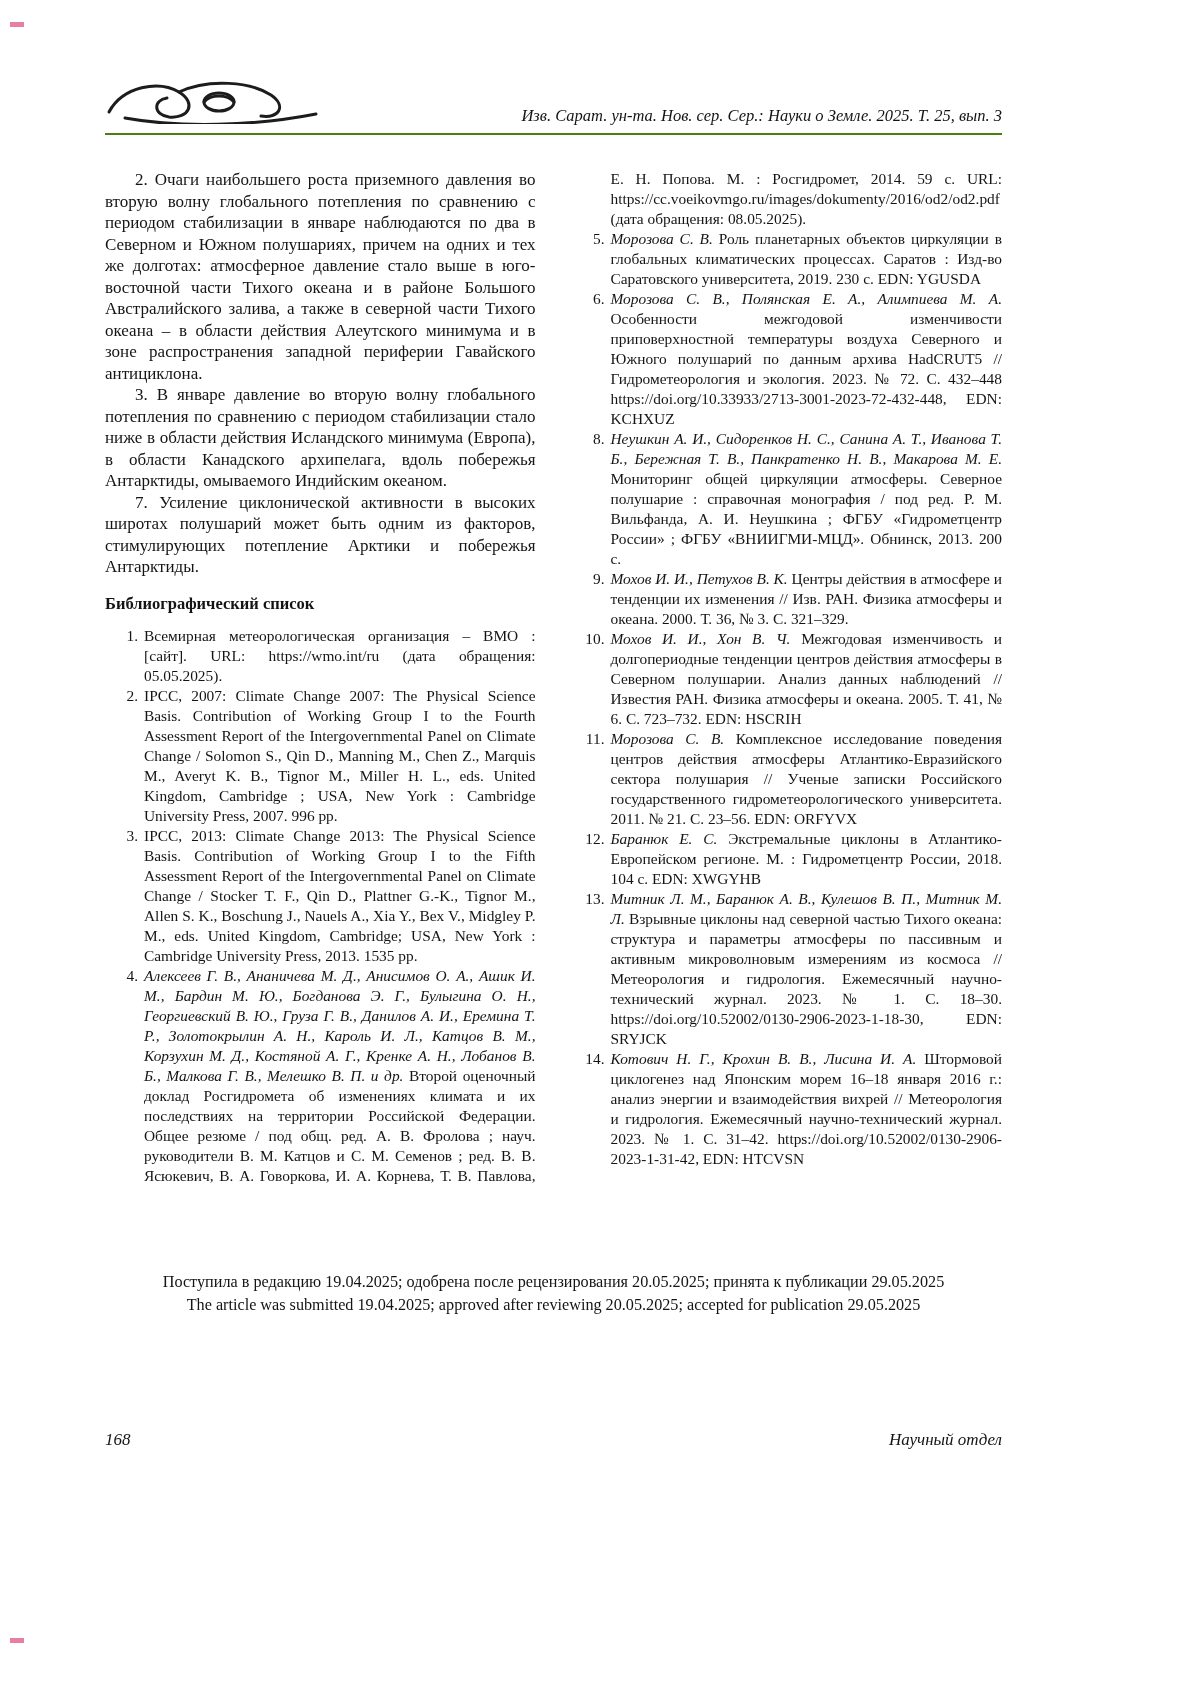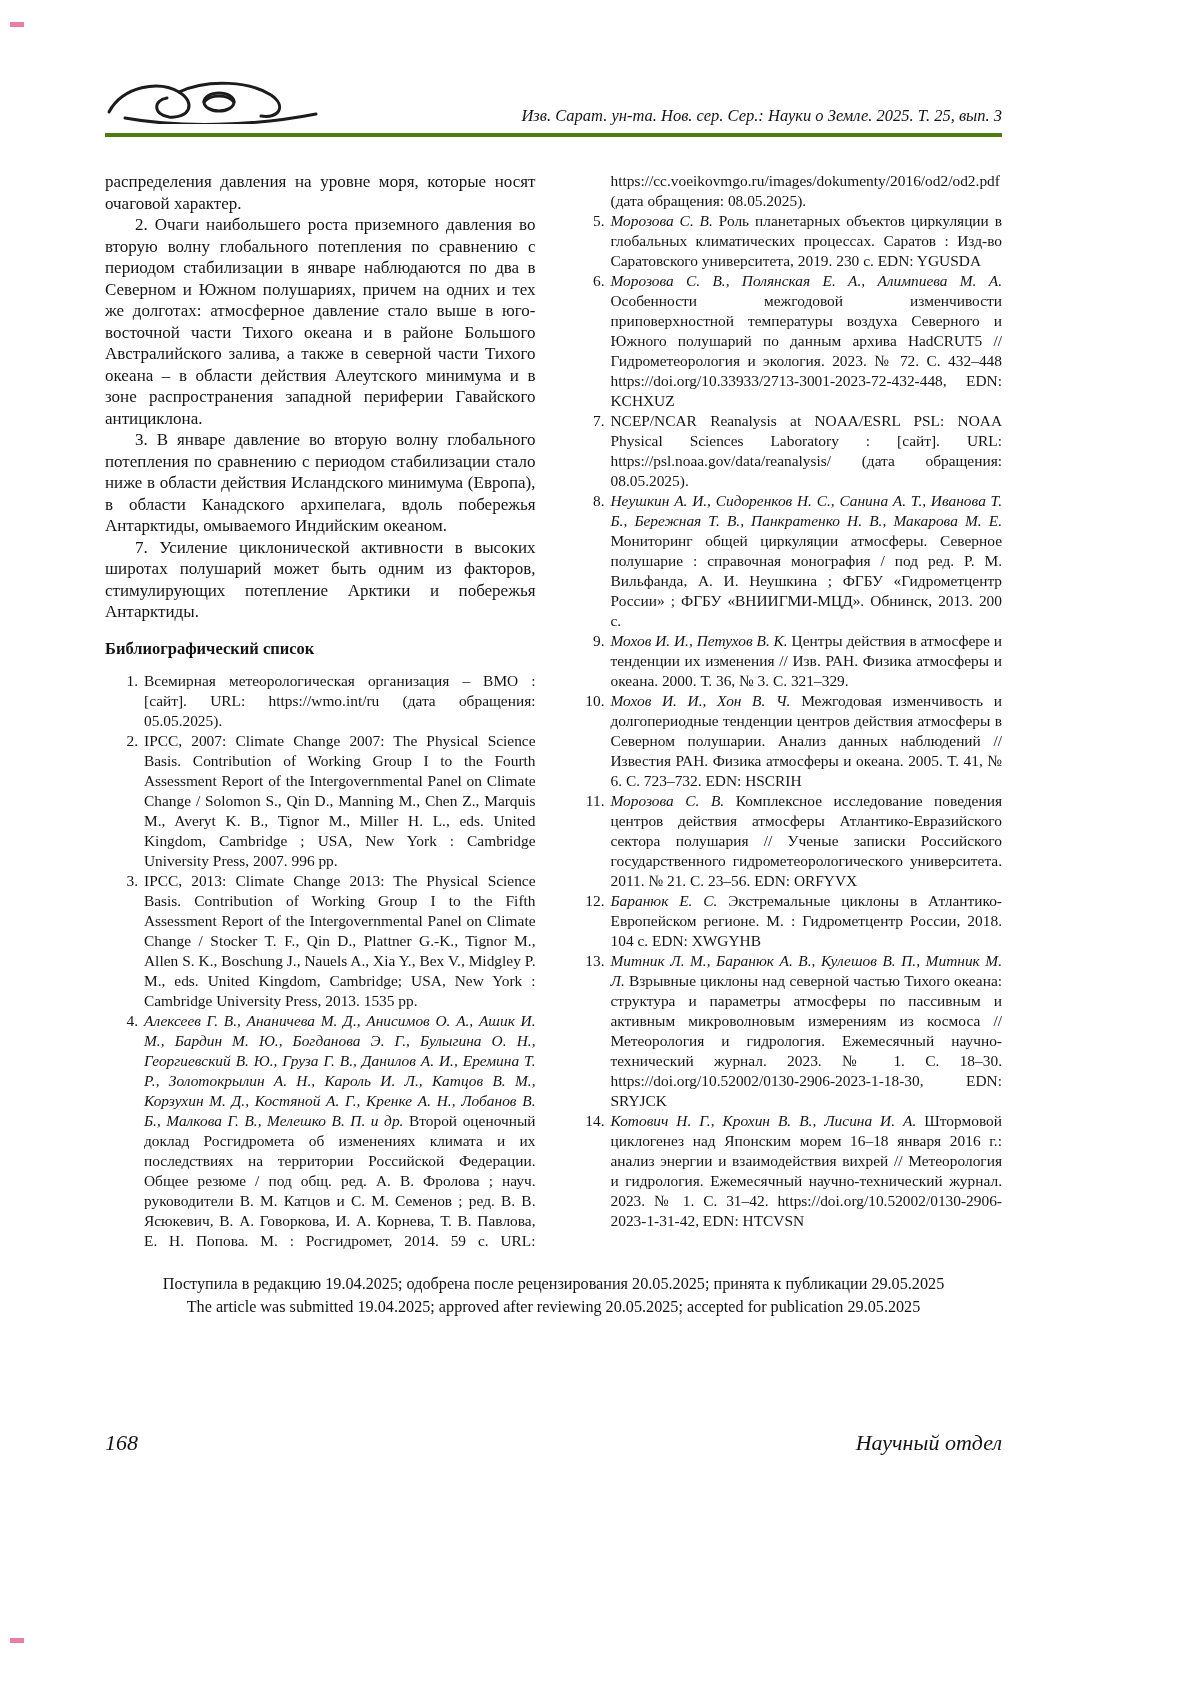--- a/index.html
+++ b/index.html
@@ -9,21 +9,21 @@
     position:relative; width:1200px; height:1697px; margin:0 auto;
     background:#ffffff; overflow:hidden;
   }
   .crop-mark { position:absolute; background:#e87da6; }
   .crop-h { width:14px; height:5px; }
   .frame { position:absolute; left:105px; top:78px; width:897px; }
 
   
   .header {
     display:flex; align-items:flex-end; justify-content:space-between;
-    border-bottom:4px solid #4d7c0f; padding-bottom:5px;
+    border-bottom:2px solid #4d7c0f; padding-bottom:5px;
   }
   .ornament { flex:0 0 auto; }
   .journal-line {
     font-style:italic; font-size:16.5px; white-space:nowrap;
     padding-bottom:2px;
   }
 
   
   .body-cols {
     margin-top:34px;
@@ -40,21 +40,21 @@
   .ref-list { list-style:none; font-size:15.4px; line-height:20px; margin-left:12px; }
   .ref { padding-left:27px; text-indent:-27px; }
   .ref-num { display:inline-block; width:21px; text-align:right; margin-right:6px; text-indent:0; }
   .ref-authors { font-style:italic; }
 
   
   .dates { margin-top:2px; font-size:16.2px; line-height:23px; text-align:center; }
   .page-footer {
     position:absolute; left:105px; top:1430px; width:897px;
     display:flex; justify-content:space-between; align-items:baseline;
-    font-style:italic; font-size:22px;
+    font-style:italic; font-size:17px;
   }
 </style>
 </head>
 <body>
 
 <div class="page">
 
   <div class="crop-mark crop-h" style="left:10px; top:22px;"></div>
   <div class="crop-mark crop-h" style="left:10px; top:1638px;"></div>
 
@@ -69,35 +69,33 @@
             <path d="M20 40 C75 50, 150 48, 211 36"></path>
             <ellipse cx="114" cy="24" rx="15" ry="9"></ellipse>
             <path d="M99 24 C106 16, 122 16, 129 24"></path>
           </g>
         </svg>
       </span>
       <span class="journal-line">Изв. Сарат. ун-та. Нов. сер. Сер.: Науки о Земле. 2025. Т. 25, вып. 3</span>
     </div>
 
     <div class="body-cols">
-      <p class="para cont">распределения давления на уровне моря, которые носят очаговой характер.</p>
       <p class="para">2. Очаги наибольшего роста приземного давления во вторую волну глобального потепления по сравнению с периодом стабилизации в январе наблюдаются по два в Северном и Южном полушариях, причем на одних и тех же долготах: атмосферное давление стало выше в юго-восточной части Тихого океана и в районе Большого Австралийского залива, а также в северной части Тихого океана – в области действия Алеутского минимума и в зоне распространения западной периферии Гавайского антициклона.</p>
       <p class="para">3. В январе давление во вторую волну глобального потепления по сравнению с периодом стабилизации стало ниже в области действия Исландского минимума (Европа), в области Канадского архипелага, вдоль побережья Антарктиды, омываемого Индийским океаном.</p>
       <p class="para">7. Усиление циклонической активности в высоких широтах полушарий может быть одним из факторов, стимулирующих потепление Арктики и побережья Антарктиды.</p>
 
       <h3 class="bib-title">Библиографический список</h3>
 
       <ol class="ref-list" id="refs">
           <li class="ref"><span class="ref-num">1.</span><span class="ref-authors"></span><span class="ref-text">Всемирная метеорологическая организация – ВМО : [сайт]. URL: https://wmo.int/ru (дата обращения: 05.05.2025).</span></li>
           <li class="ref"><span class="ref-num">2.</span><span class="ref-authors"></span><span class="ref-text">IPCC, 2007: Climate Change 2007: The Physical Science Basis. Contribution of Working Group I to the Fourth Assessment Report of the Intergovernmental Panel on Climate Change / Solomon S., Qin D., Manning M., Chen Z., Marquis M., Averyt K. B., Tignor M., Miller H. L., eds. United Kingdom, Cambridge ; USA, New York : Cambridge University Press, 2007. 996 pp.</span></li>
           <li class="ref"><span class="ref-num">3.</span><span class="ref-authors"></span><span class="ref-text">IPCC, 2013: Climate Change 2013: The Physical Science Basis. Contribution of Working Group I to the Fifth Assessment Report of the Intergovernmental Panel on Climate Change / Stocker T. F., Qin D., Plattner G.-K., Tignor M., Allen S. K., Boschung J., Nauels A., Xia Y., Bex V., Midgley P. M., eds. United Kingdom, Cambridge; USA, New York : Cambridge University Press, 2013. 1535 pp.</span></li>
           <li class="ref"><span class="ref-num">4.</span><span class="ref-authors">Алексеев Г. В., Ананичева М. Д., Анисимов О. А., Ашик И. М., Бардин М. Ю., Богданова Э. Г., Булыгина О. Н., Георгиевский В. Ю., Груза Г. В., Данилов А. И., Еремина Т. Р., Золотокрылин А. Н., Кароль И. Л., Катцов В. М., Корзухин М. Д., Костяной А. Г., Кренке А. Н., Лобанов В. Б., Малкова Г. В., Мелешко В. П. и др. </span><span class="ref-text">Второй оценочный доклад Росгидромета об изменениях климата и их последствиях на территории Российской Федерации. Общее резюме / под общ. ред. А. В. Фролова ; науч. руководители В. М. Катцов и С. М. Семенов ; ред. В. В. Ясюкевич, В. А. Говоркова, И. А. Корнева, Т. В. Павлова, Е. Н. Попова. М. : Росгидромет, 2014. 59 с. URL: https://cc.voeikovmgo.ru/images/dokumenty/2016/od2/od2.pdf (дата обращения: 08.05.2025).</span></li>
           <li class="ref"><span class="ref-num">5.</span><span class="ref-authors">Морозова С. В. </span><span class="ref-text">Роль планетарных объектов циркуляции в глобальных климатических процессах. Саратов : Изд-во Саратовского университета, 2019. 230 с. EDN: YGUSDA</span></li>
           <li class="ref"><span class="ref-num">6.</span><span class="ref-authors">Морозова С. В., Полянская Е. А., Алимпиева М. А. </span><span class="ref-text">Особенности межгодовой изменчивости приповерхностной температуры воздуха Северного и Южного полушарий по данным архива HadCRUT5 // Гидрометеорология и экология. 2023. № 72. С. 432–448 https://doi.org/10.33933/2713-3001-2023-72-432-448, EDN: KCHXUZ</span></li>
-          <li class="ref"><span class="ref-num">7.</span><span class="ref-authors"></span><span class="ref-text">NCEP/NCAR Reanalysis at NOAA/ESRL PSL: NOAA Physical Sciences Laboratory : [сайт]. URL: https://psl.noaa.gov/data/reanalysis/ (дата обращения: 08.05.2025).</span></li>
           <li class="ref"><span class="ref-num">8.</span><span class="ref-authors">Неушкин А. И., Сидоренков Н. С., Санина А. Т., Иванова Т. Б., Бережная Т. В., Панкратенко Н. В., Макарова М. Е. </span><span class="ref-text">Мониторинг общей циркуляции атмосферы. Северное полушарие : справочная монография / под ред. Р. М. Вильфанда, А. И. Неушкина ; ФГБУ «Гидрометцентр России» ; ФГБУ «ВНИИГМИ-МЦД». Обнинск, 2013. 200 с.</span></li>
           <li class="ref"><span class="ref-num">9.</span><span class="ref-authors">Мохов И. И., Петухов В. К. </span><span class="ref-text">Центры действия в атмосфере и тенденции их изменения // Изв. РАН. Физика атмосферы и океана. 2000. Т. 36, № 3. С. 321–329.</span></li>
           <li class="ref"><span class="ref-num">10.</span><span class="ref-authors">Мохов И. И., Хон В. Ч. </span><span class="ref-text">Межгодовая изменчивость и долгопериодные тенденции центров действия атмосферы в Северном полушарии. Анализ данных наблюдений // Известия РАН. Физика атмосферы и океана. 2005. Т. 41, № 6. С. 723–732. EDN: HSCRIH</span></li>
           <li class="ref"><span class="ref-num">11.</span><span class="ref-authors">Морозова С. В. </span><span class="ref-text">Комплексное исследование поведения центров действия атмосферы Атлантико-Евразийского сектора полушария //  Ученые записки Российского государственного гидрометеорологического университета. 2011. № 21. С. 23–56. EDN: ORFYVX</span></li>
           <li class="ref"><span class="ref-num">12.</span><span class="ref-authors">Баранюк Е. С. </span><span class="ref-text">Экстремальные циклоны в Атлантико-Европейском регионе. М. : Гидрометцентр России, 2018. 104 с. EDN: XWGYHB</span></li>
           <li class="ref"><span class="ref-num">13.</span><span class="ref-authors">Митник Л. М., Баранюк А. В., Кулешов В. П., Митник М. Л. </span><span class="ref-text">Взрывные циклоны над северной частью Тихого океана: структура и параметры атмосферы по пассивным и активным микроволновым измерениям из космоса // Метеорология и гидрология. Ежемесячный научно-технический журнал. 2023. № 1. С. 18–30. https://doi.org/10.52002/0130-2906-2023-1-18-30, EDN: SRYJCK</span></li>
           <li class="ref"><span class="ref-num">14.</span><span class="ref-authors">Котович Н. Г., Крохин В. В., Лисина И. А. </span><span class="ref-text">Штормовой циклогенез над Японским морем 16–18 января 2016 г.: анализ энергии и взаимодействия вихрей // Метеорология и гидрология. Ежемесячный научно-технический журнал. 2023. № 1. С. 31–42. https://doi.org/10.52002/0130-2906-2023-1-31-42, EDN: HTCVSN</span></li>
         </ol>
     </div>
 

